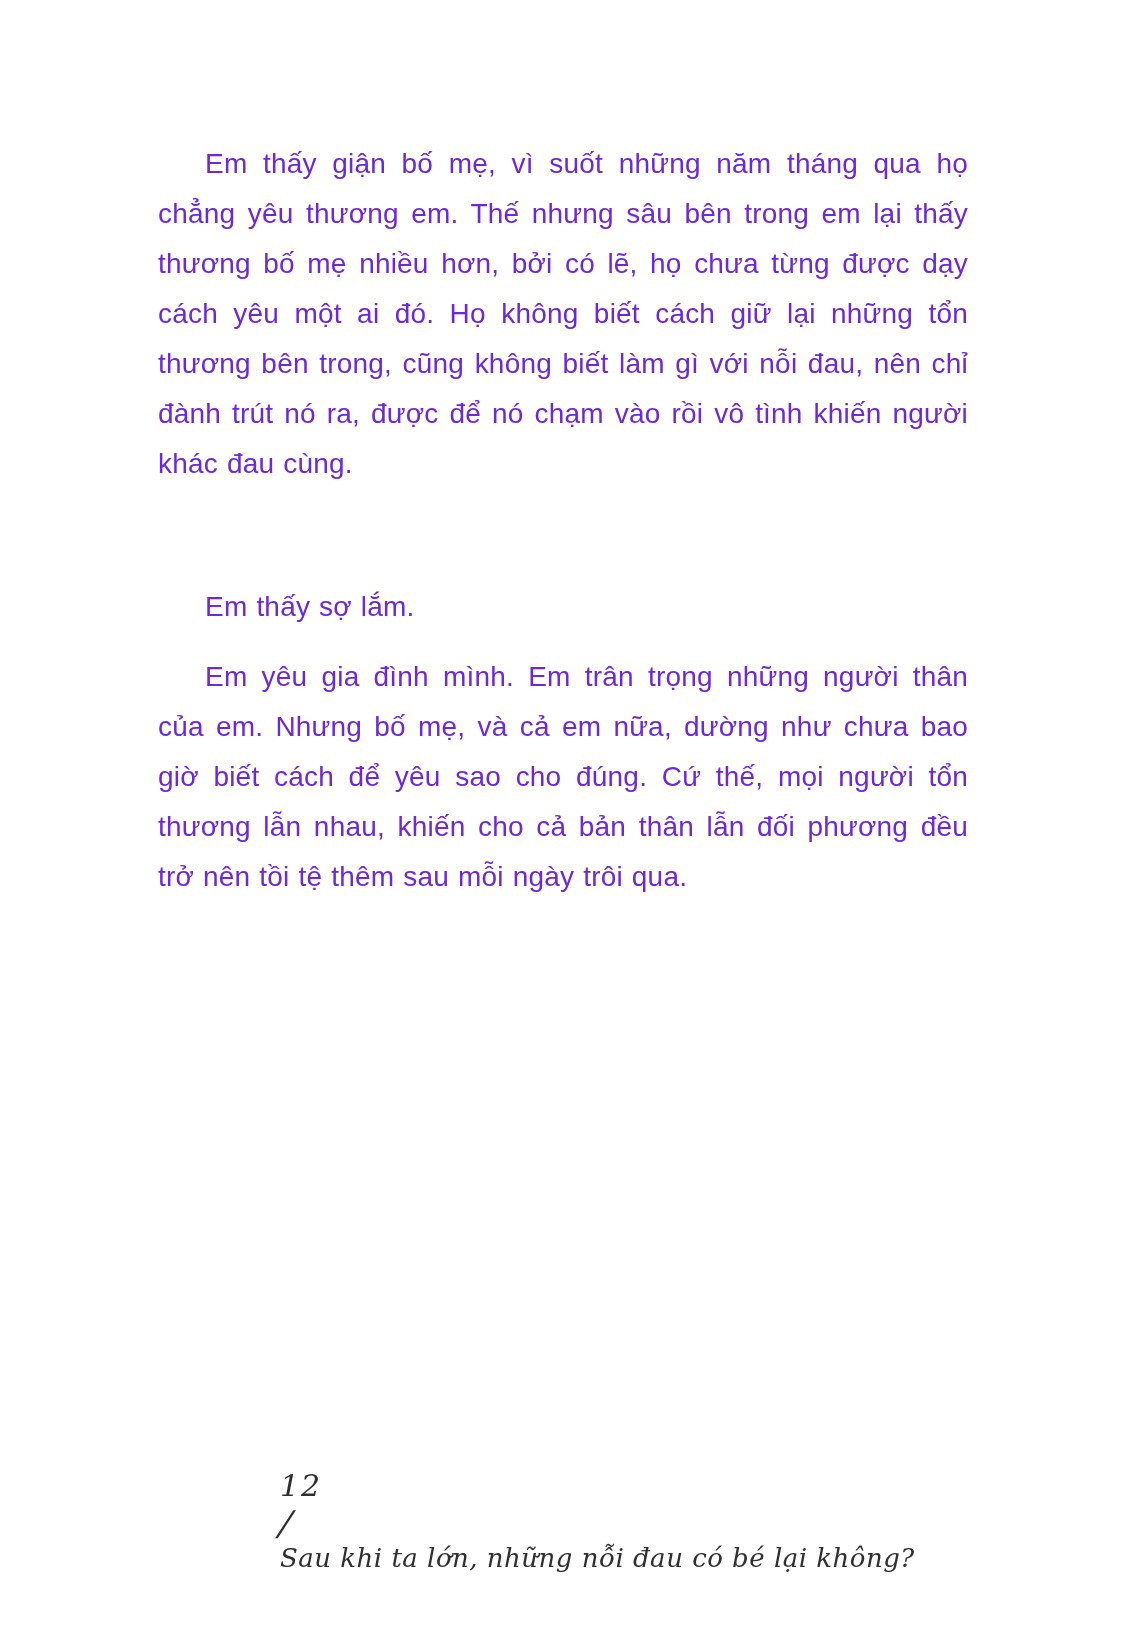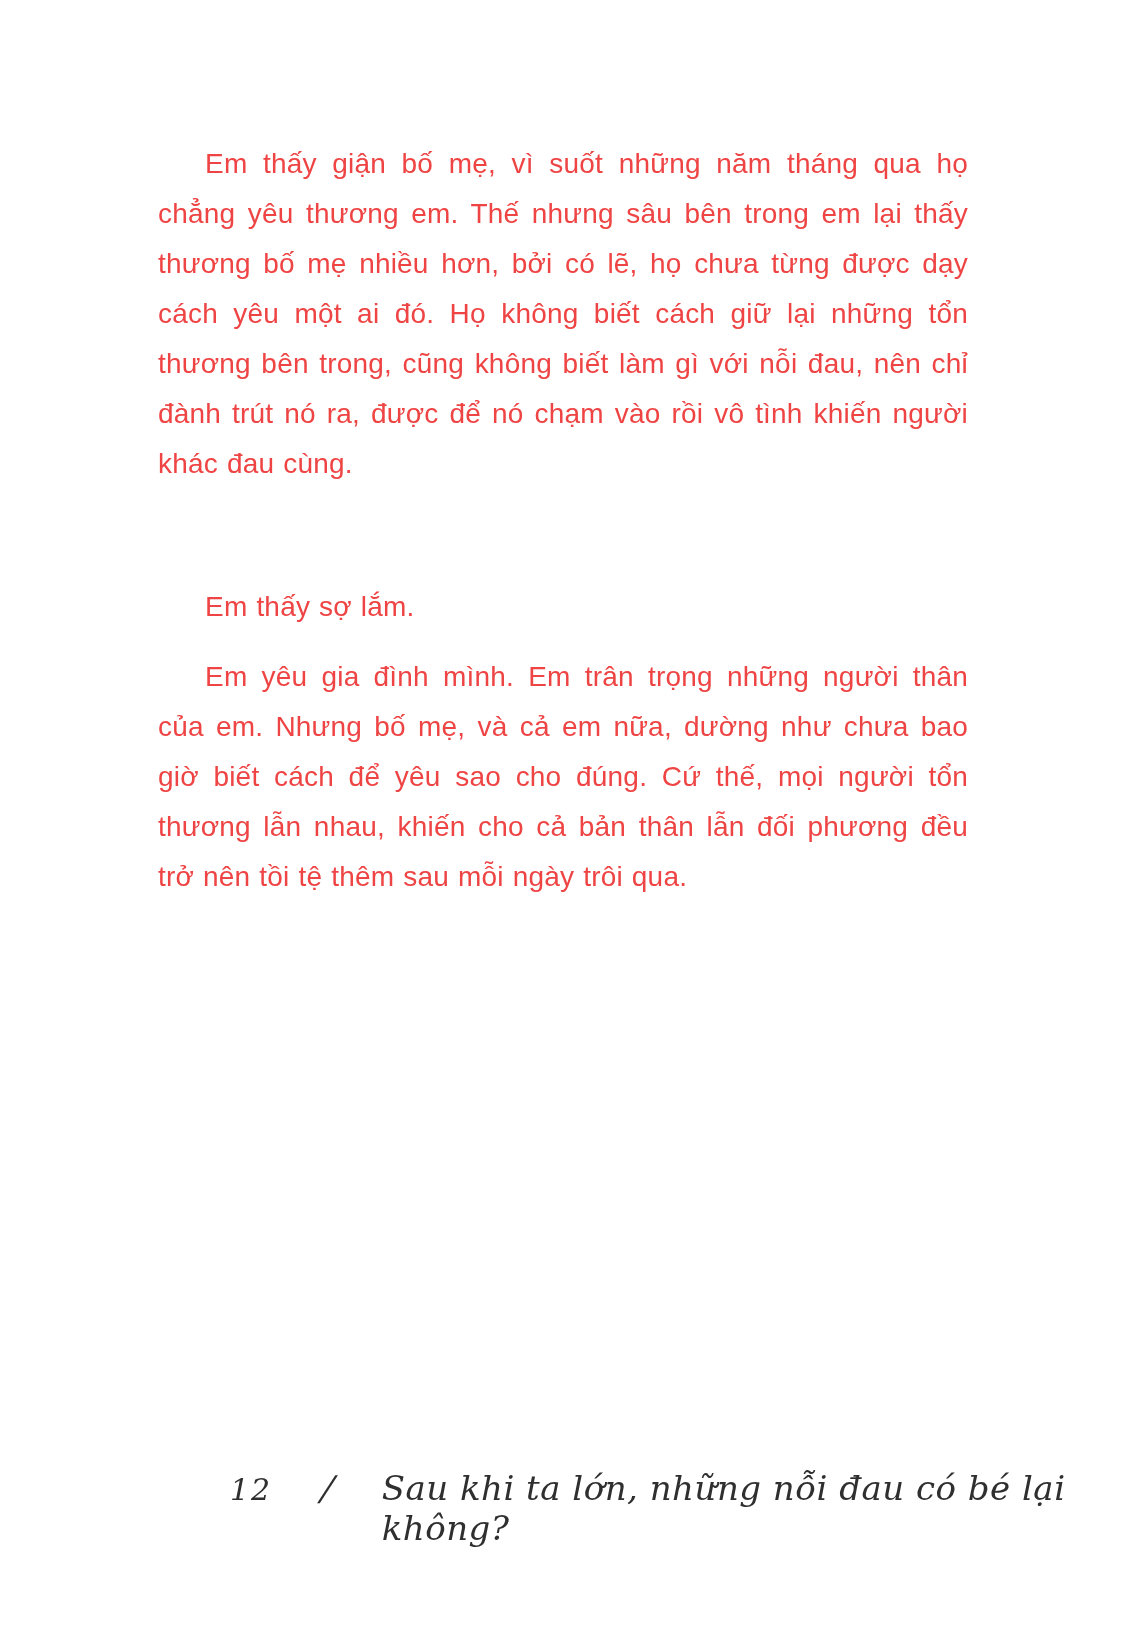--- a/index.html
+++ b/index.html
@@ -18,50 +18,51 @@
   .text-block {
     position: absolute;
     top: 139px;
     left: 158px;
     width: 810px;
   }
   .text-block p {
     margin: 0 0 20px 0;
     font-size: 28px;
     line-height: 50px;
-    color: #ef4444;
+    color: #6d28d9;
     text-align: justify;
     text-indent: 47px;
     letter-spacing: 0.2px;
     word-spacing: 1px;
   }
   .section-break {
     height: 73px;
   }
   .footer {
     position: absolute;
     left: 230px;
     top: 1468px;
     display: flex;
     align-items: baseline;
     color: #2f2f2f;
     font-family: "DejaVu Serif", "Liberation Serif", serif;
     font-style: italic;
+    flex-direction: column;
   }
   .footer .page-number {
     font-size: 30px;
     letter-spacing: 2px;
   }
   .footer .separator {
     font-size: 34px;
     margin: 0 48px 0 50px;
     transform: skewX(-8deg);
   }
   .footer .book-title {
-    font-size: 34px;
+    font-size: 26px;
     letter-spacing: 0.5px;
   }
 </style>
 </head>
 <body>
 
 <div class="page">
 
   <div class="text-block">
     <p>Em thấy giận bố mẹ, vì suốt những năm tháng qua họ chẳng yêu thương em. Thế nhưng sâu bên trong em lại thấy thương bố mẹ nhiều hơn, bởi có lẽ, họ chưa từng được dạy cách yêu một ai đó. Họ không biết cách giữ lại những tổn thương bên trong, cũng không biết làm gì với nỗi đau, nên chỉ đành trút nó ra, được để nó chạm vào rồi vô tình khiến người khác đau cùng.</p>

